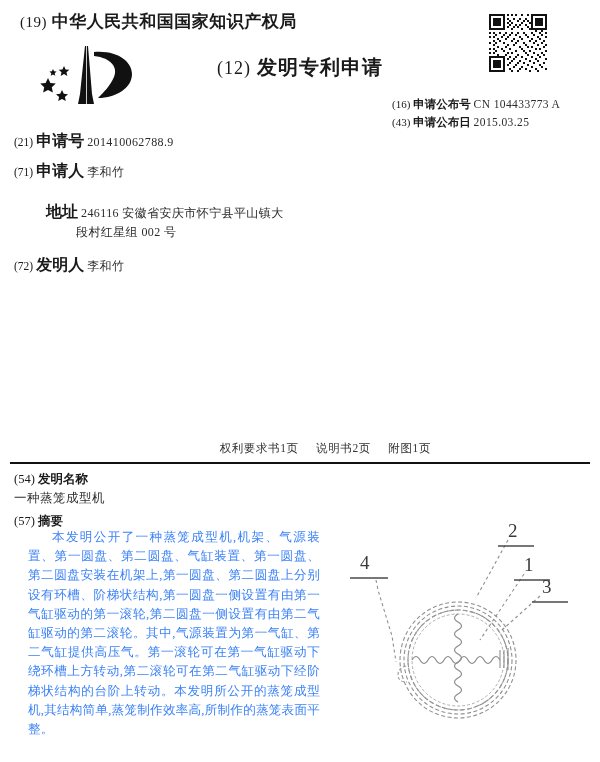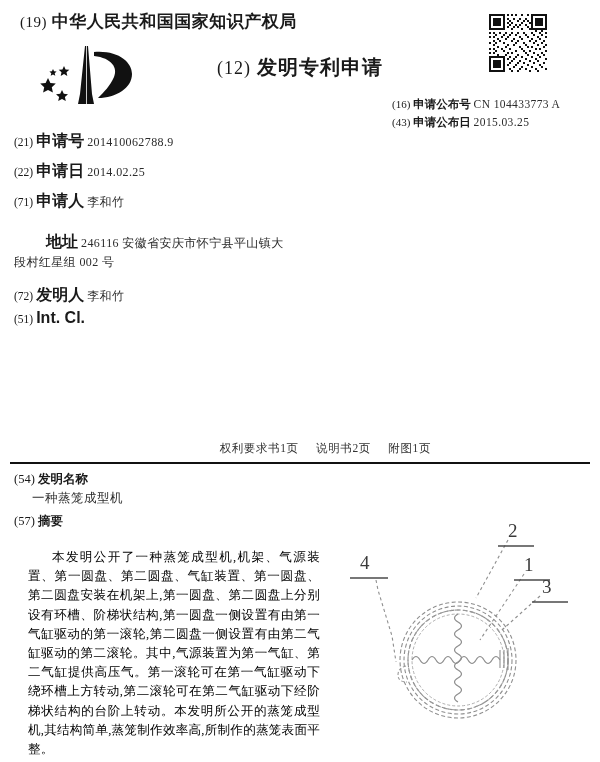--- a/index.html
+++ b/index.html
@@ -122,20 +122,21 @@
   .bib .val {
     letter-spacing: 0.4px;
     color: #2b2b2b;
   }
   .bib .sub {
     margin-left: 32px;
     white-space: nowrap;
     line-height: 19px;
   }
   .bib .sub2 {
+    margin-left: 62px;
     white-space: nowrap;
     line-height: 19px;
   }
   .ipc-val {
     margin-left: 32px;
     font-style: italic;
     font-weight: bold;
     font-size: 12.5px;
     letter-spacing: 0.3px;
   }
@@ -176,49 +177,48 @@
     left: 14px;
     top: 470px;
     font-size: 12.5px;
     line-height: 19px;
   }
   .sec54 .lbl {
     font-weight: bold;
     font-family: "Liberation Sans", "DejaVu Sans", sans-serif;
   }
   .sec54 .name {
-    margin-left: 18px;
     letter-spacing: 0.5px;
     color: #2b2b2b;
   }
 
   .sec57 {
     position: absolute;
     left: 14px;
     top: 513px;
     font-size: 12.5px;
   }
   .sec57 .lbl {
     font-weight: bold;
     font-family: "Liberation Sans", "DejaVu Sans", sans-serif;
   }
 
   
   .abstract {
     position: absolute;
     left: 28px;
-    top: 548px;
+    top: 528px;
     width: 292px;
     font-size: 12.6px;
     line-height: 19.2px;
     text-align: justify;
     text-justify: inter-character;
     text-indent: 24px;
     letter-spacing: 0.2px;
-    color: #000000;
+    color: #3b82f6;
   }
 
   
   .figure {
     position: absolute;
     left: 340px;
     top: 518px;
     width: 256px;
     height: 240px;
   }
@@ -440,25 +440,20 @@
   </div>
 
   <div class="bib">
 
     <div class="row">
       <span class="code">(21)</span>
       <span class="lbl">申请号</span>
       <span class="val">201410062788.9</span>
     </div>
 
-    <div class="row">
-      <span class="code">(22)</span>
-      <span class="lbl">申请日</span>
-      <span class="val">2014.02.25</span>
-    </div>
 
     <div class="row" style="margin-bottom:21px;">
       <span class="code">(71)</span>
       <span class="lbl">申请人</span>
       <span class="val">李和竹</span>
     </div>
 
     <div class="sub">
       <span class="lbl">地址</span>
       <span class="val">246116 安徽省安庆市怀宁县平山镇大</span>
@@ -466,24 +461,20 @@
     <div class="sub2" style="margin-bottom:14px;">
       <span class="val">段村红星组 002 号</span>
     </div>
 
     <div class="row" style="margin-bottom:4px;">
       <span class="code">(72)</span>
       <span class="lbl">发明人</span>
       <span class="val">李和竹</span>
     </div>
 
-    <div class="row" style="margin-bottom:5px;">
-      <span class="code">(51)</span>
-      <span class="lbl">Int. Cl.</span>
-    </div>
 
   </div>
 
   <div class="page-count">
     <span>权利要求书1页</span>
     <span>说明书2页</span>
     <span>附图1页</span>
   </div>
 
   <div class="divider"></div>

